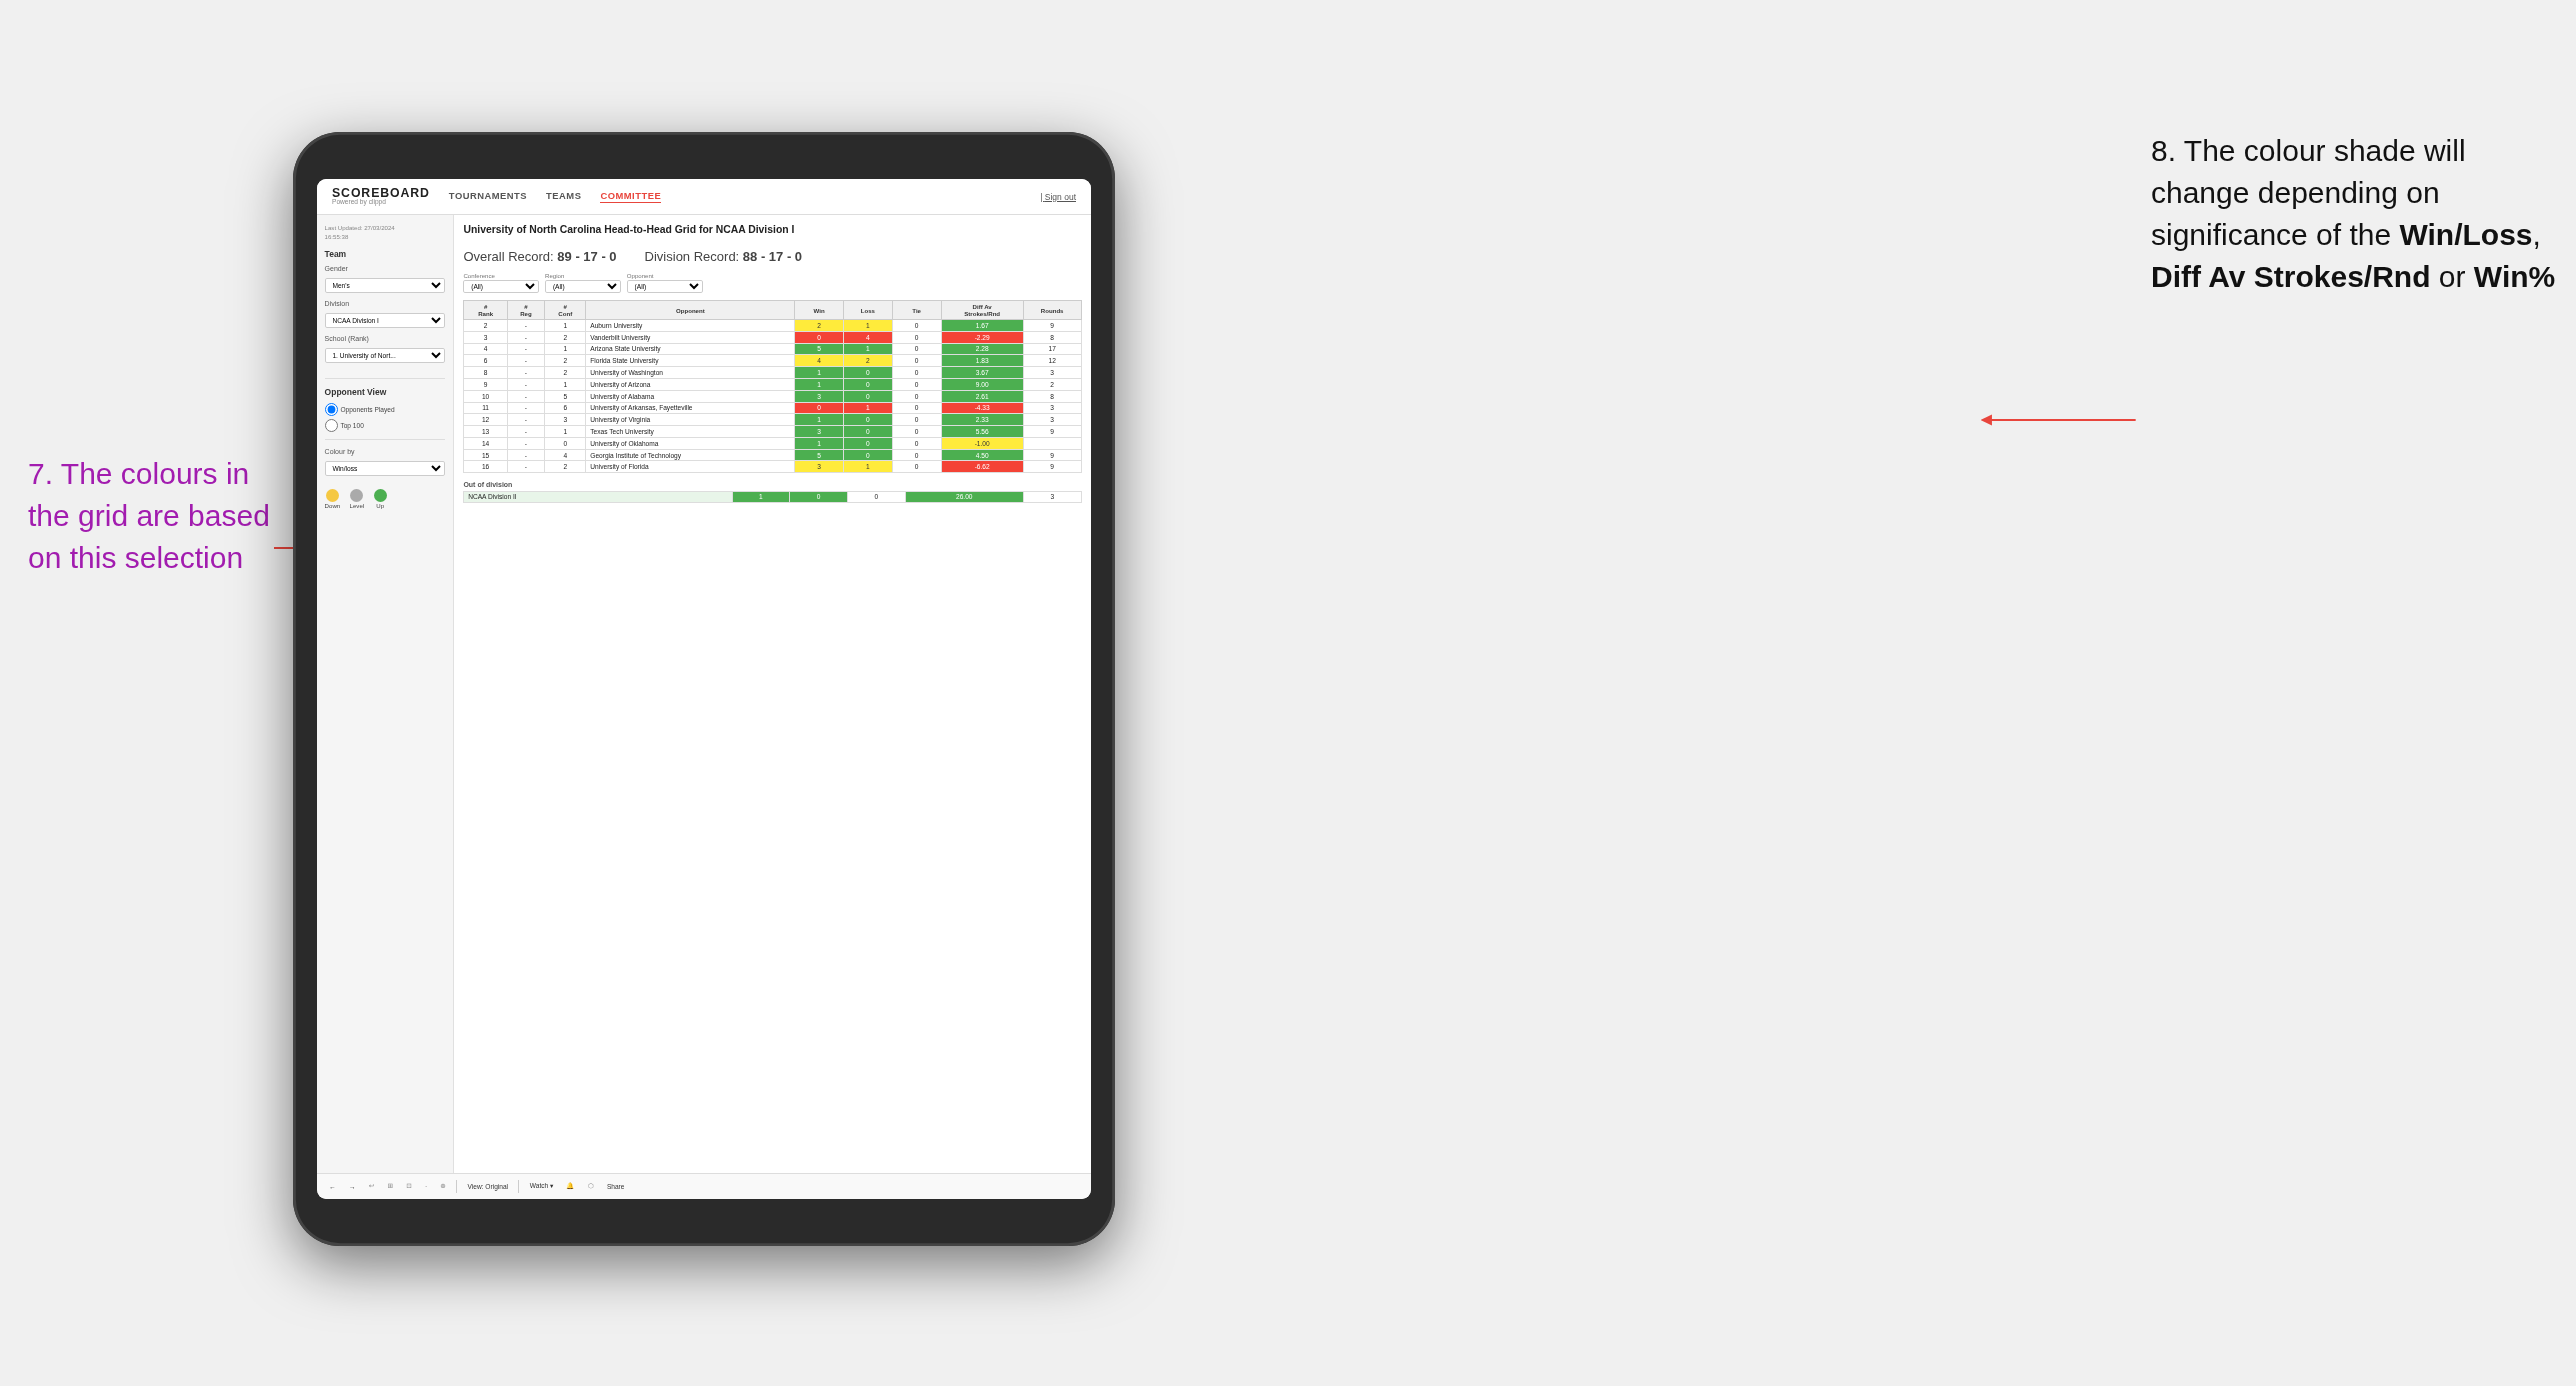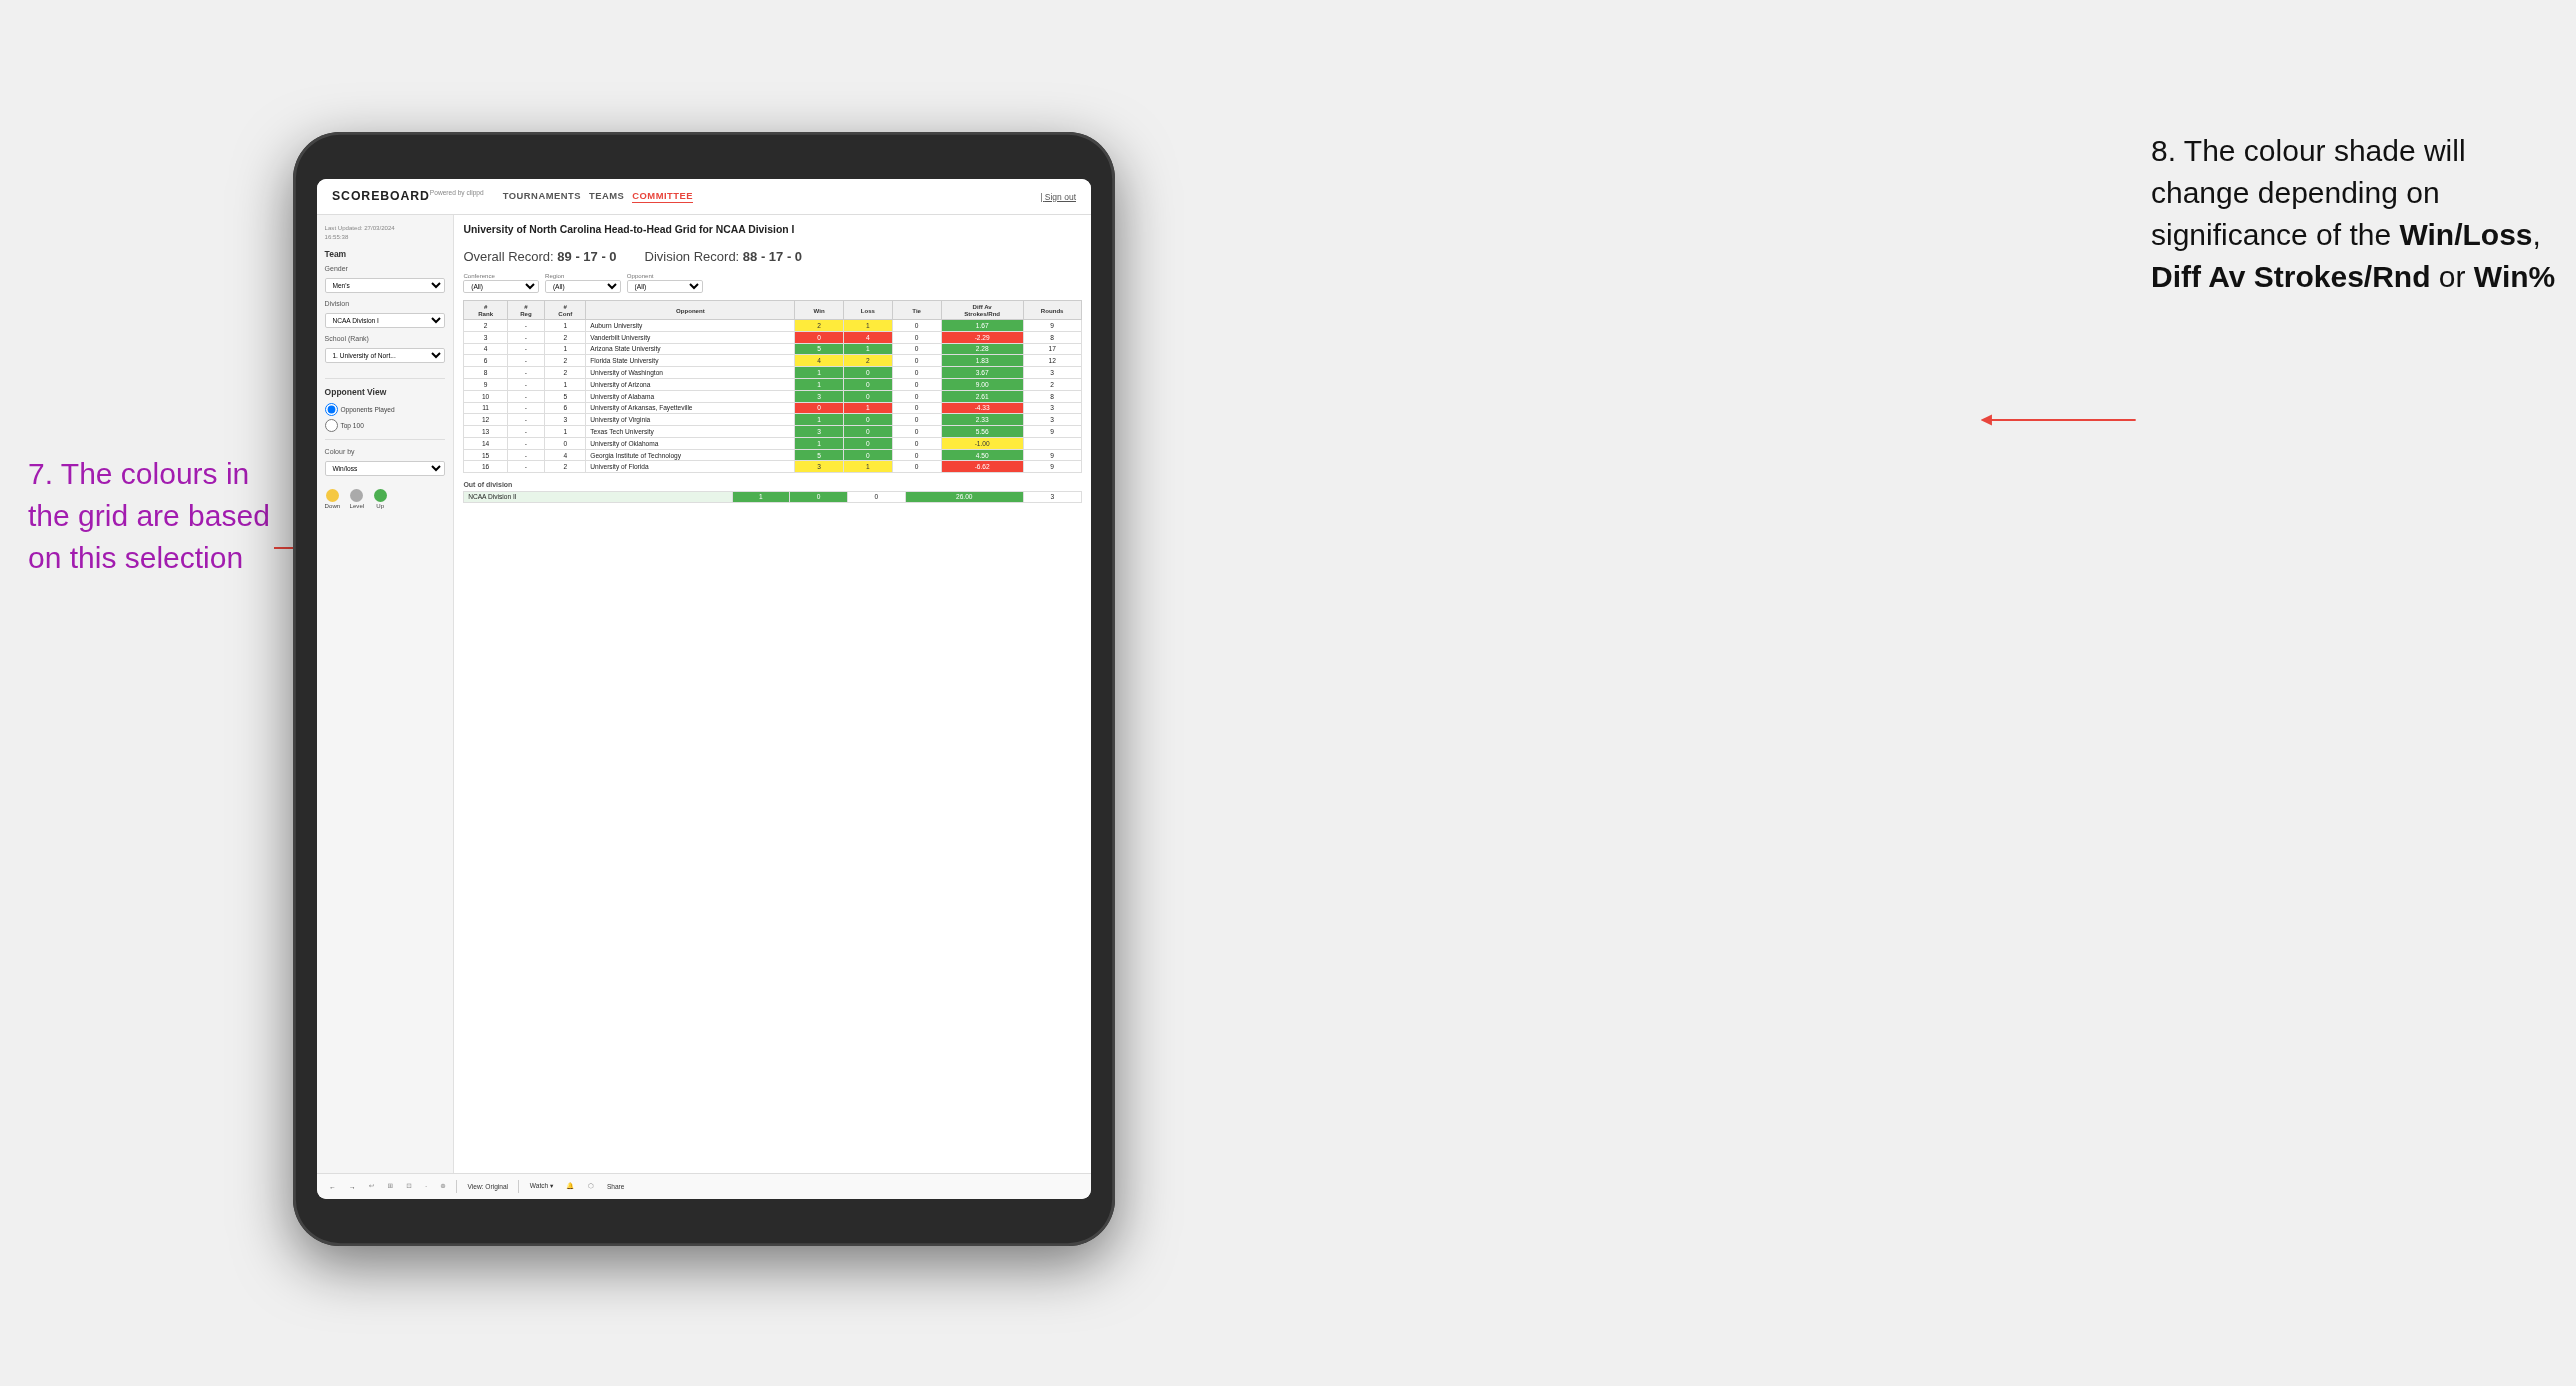--- a/index.html
+++ b/index.html
@@ -78,36 +78,36 @@
       background: #fff;
       border-bottom: 0.9px solid #ddd;
       padding: 5.7px 15px;
       display: flex;
       align-items: center;
       gap: 19px;
       height: 36px;
     }
     .logo-area {
       display: flex;
-      flex-direction: row;
+      flex-direction: column;
       line-height: 1;
     }
     .logo-text {
       font-size: 12.3px;
       font-weight: 900;
       color: #222;
       letter-spacing: 0.9px;
     }
     .logo-sub {
       font-size: 6.6px;
       color: #888;
     }
     .nav-items {
       display: flex;
-      gap: 8px;
+      gap: 19px;
       flex: 1;
     }
     .nav-item {
       font-size: 9.4px;
       font-weight: 600;
       color: #555;
       cursor: pointer;
       text-transform: uppercase;
       letter-spacing: 0.5px;
     }

